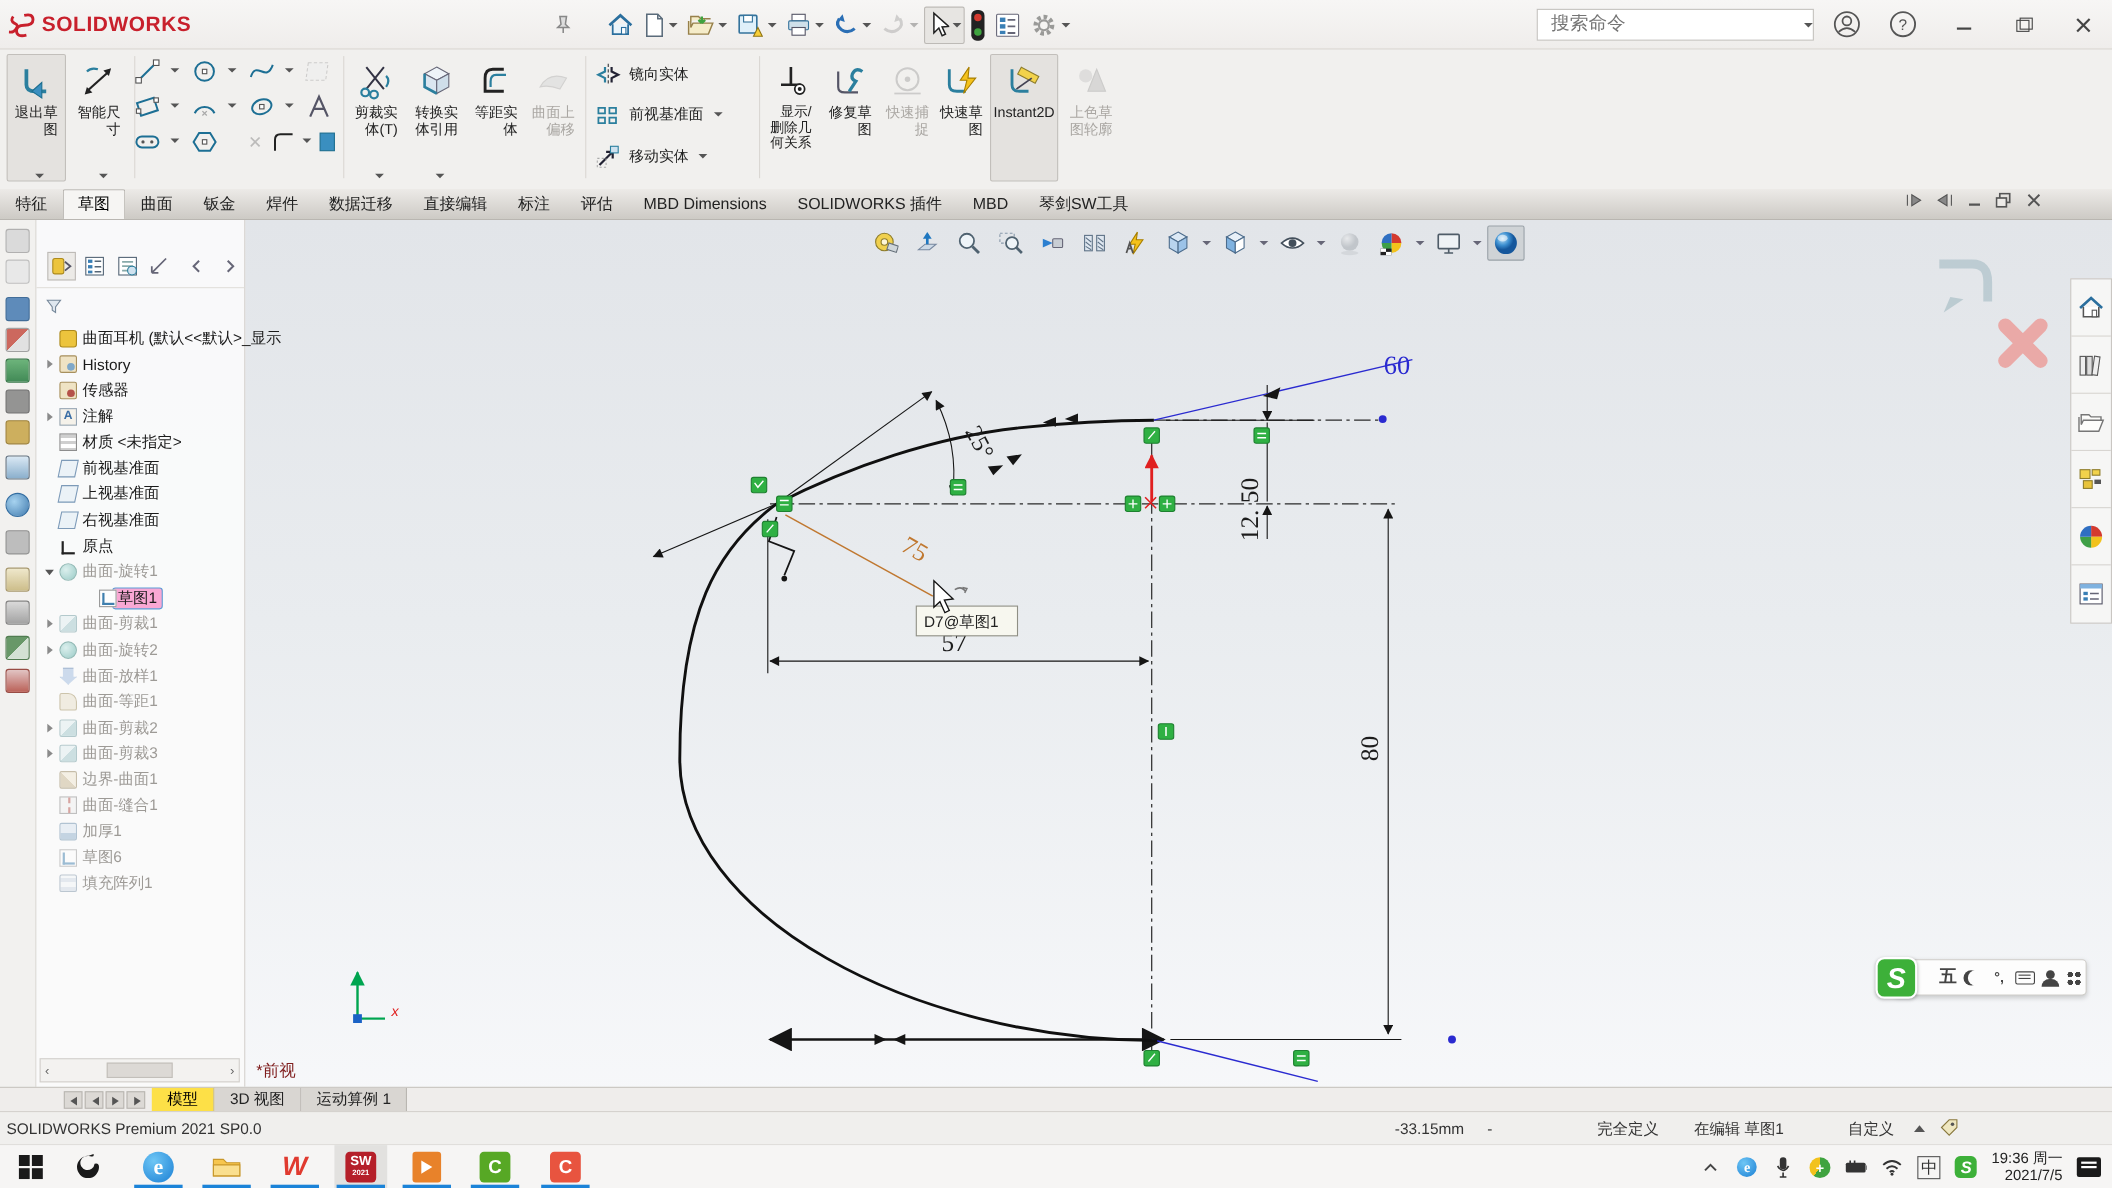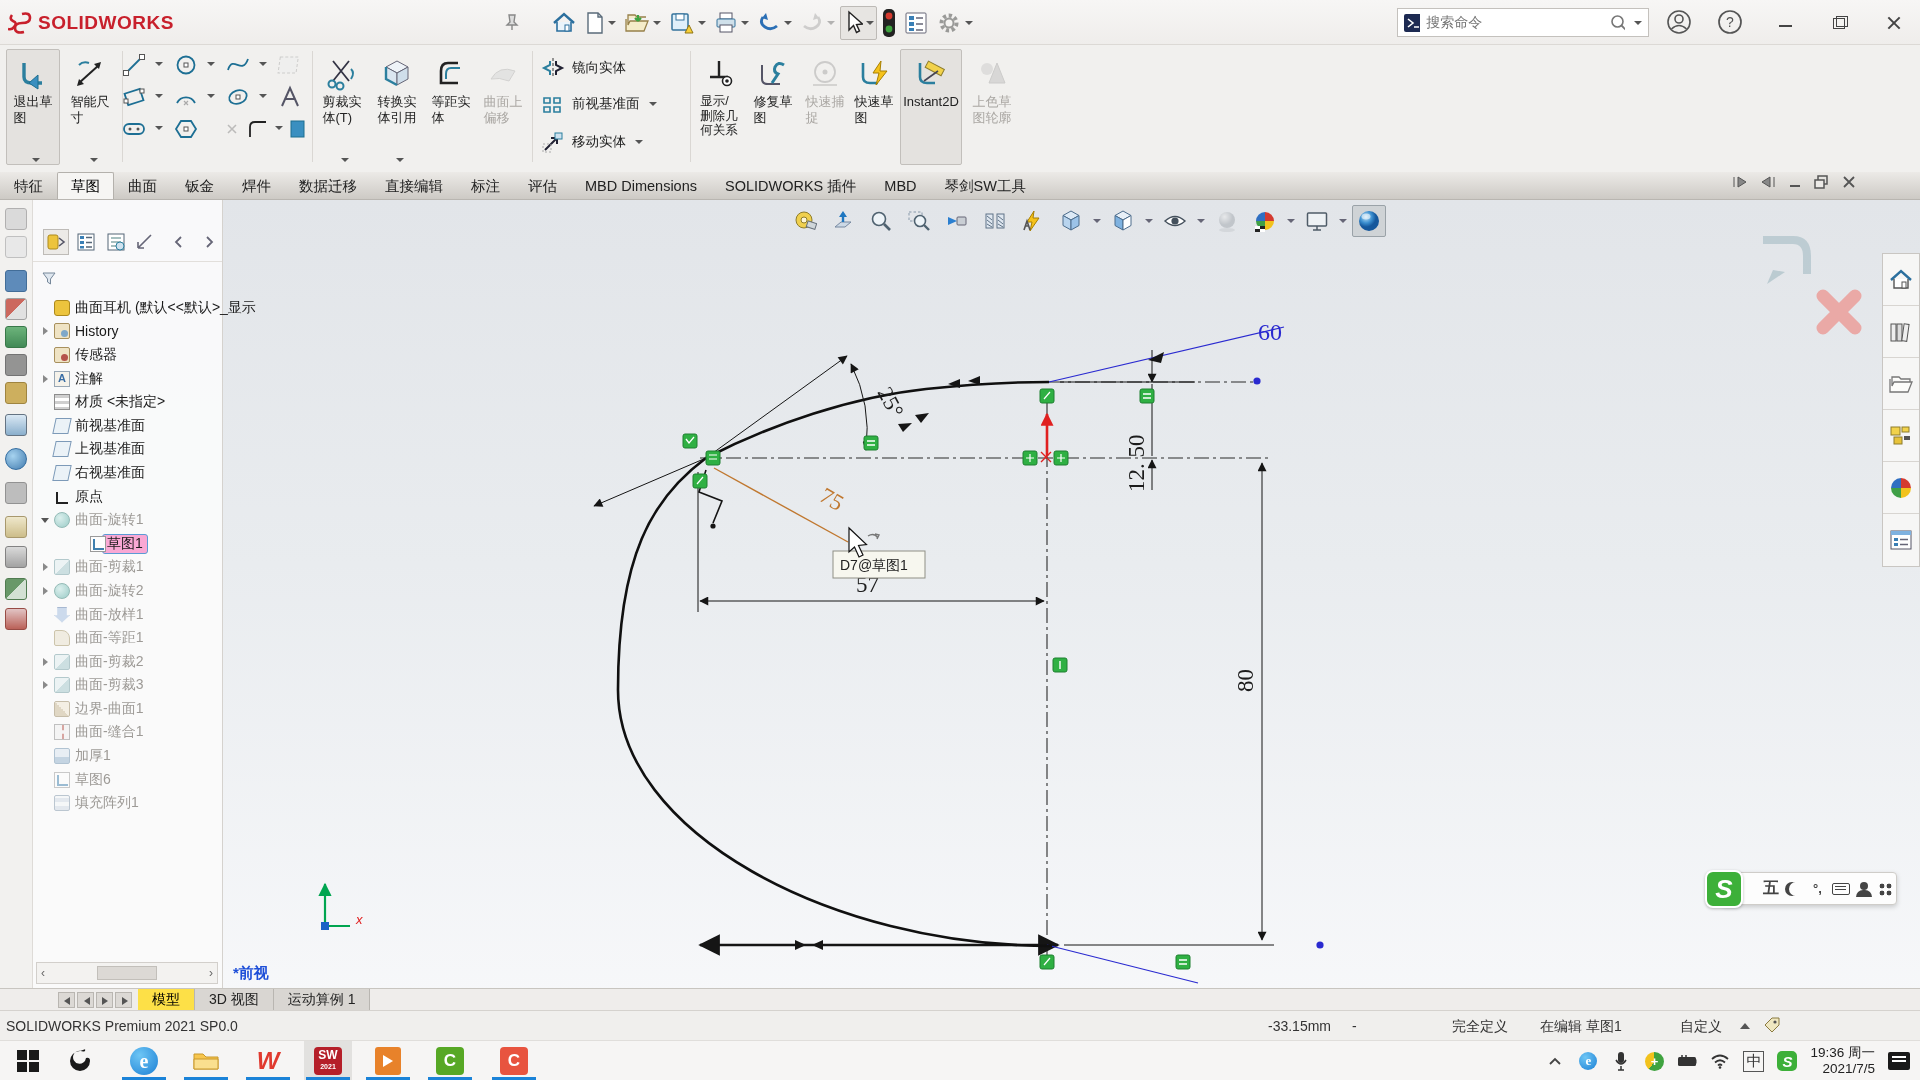--- a/index.html
+++ b/index.html
@@ -15,54 +15,54 @@
   .logo-bold{font-weight:bold}
   .menu{top:0;height:45px;display:flex;align-items:center}
   .menu-item{padding:0 11px;height:30px;line-height:30px;font-size:14.5px;color:#333;cursor:default}
   .qat{display:flex;align-items:center;height:45px;gap:2px}
   .qat-btn{display:flex;align-items:center;padding:3px 2px;border:1px solid transparent;border-radius:2px}
   .qat-btn.pressed{background:#e7e5e2;border-color:#bdbab6}
   .qat-btn.disabled{opacity:.4}
   .dd{width:0;height:0;border-left:4px solid transparent;border-right:4px solid transparent;border-top:4px solid #555;margin-left:3px}
   #doc-title{left:1150px;top:0;width:270px;height:45px;line-height:45px;text-align:center;font-size:14.5px;color:#222;white-space:nowrap}
   #search-box{left:1397px;top:8px;width:252px;height:29px;background:#fff;border:1px solid #c4c1bd;display:flex;align-items:center;padding:0 6px;gap:6px}
-  #search-box input{border:none;outline:none;flex:1;font-size:14px;color:#555;font-family:Liberation Serif, serif;background:transparent}
+  #search-box input{border:none;outline:none;flex:1;font-size:17px;color:#555;font-family:Liberation Mono, monospace;background:transparent}
   .win-glyph{width:13px;height:13px;position:relative}
   #win-min .win-glyph::after{content:"";position:absolute;left:0;right:0;bottom:2px;border-bottom:2px solid #444}
   #win-restore .win-glyph::before{content:"";position:absolute;left:0;bottom:0;width:10px;height:9px;border:1.5px solid #444;background:#f5f4f2}
   #win-restore .win-glyph::after{content:"";position:absolute;left:3px;top:0;width:10px;height:9px;border:1.5px solid #444}
   #win-close .win-glyph::before,#win-close .win-glyph::after{content:"";position:absolute;left:6px;top:-1px;height:16px;border-left:2px solid #444}
   #win-close .win-glyph::before{transform:rotate(45deg)}
   #win-close .win-glyph::after{transform:rotate(-45deg)}
   .tb-ctl{top:6px;width:34px;height:32px;display:flex;align-items:center;justify-content:center}
 
   
   #ribbon{left:0;top:45px;width:1920px;height:127px;background:#f1f0ee;z-index:29}
   .rdiv{position:absolute;top:6px;bottom:10px;border-left:1px solid #dad7d3}
   .bigbtn{position:absolute;top:4px;height:116px;display:flex;flex-direction:column;align-items:center;border:1px solid transparent;border-radius:2px;padding-top:4px}
   .bigbtn .bicon{height:40px;display:flex;align-items:center;justify-content:center}
-  .bigbtn .blabel{font-size:13px;line-height:16px;text-align:left;white-space:pre-line;color:#222}
+  .bigbtn .blabel{font-size:13px;line-height:16px;text-align:right;white-space:pre-line;color:#222}
   .bigbtn.pressed{background:#e4e2df;border-color:#c2bfbb}
   .bigbtn.disabled .blabel{color:#aaa7a3}
   .bigbtn.disabled .bicon{opacity:.35}
   .undr{position:absolute;top:108px}
   .smallrow{position:absolute;height:30px;display:flex;align-items:center;gap:6px}
   .smallrow .slabel{font-size:13.5px;color:#222}
   .ent{position:absolute;width:28px;height:28px;display:flex;align-items:center;justify-content:center}
 
   
   #tabbar{left:0;top:172px;width:1920px;height:28px;background:linear-gradient(#eceae7,#cdcac5);border-bottom:1px solid #b9b6b1;z-index:29;display:flex;align-items:flex-end}
   .rtab{height:27px;line-height:26px;padding:0 13px;font-size:14.5px;color:#222;border:1px solid transparent;border-bottom:none}
   .rtab.active{background:#f6f5f3;border-color:#b4b1ac;border-radius:2px 2px 0 0;color:#000}
   .docctl{position:absolute;top:3px;display:flex;align-items:center;gap:12px}
 
   
   #viewport{left:0;top:200px;width:1920px;height:810px;background:linear-gradient(#e2e5e9,#e9ecef 45%,#f7f8fa);z-index:1}
   #sketch-svg{position:absolute;left:0;top:0;width:1920px;height:1080px;z-index:2;pointer-events:none}
-  #view-label{left:233px;top:964px;font-size:15px;font-weight:bold;color:#1d4ed8;z-index:6}
+  #view-label{left:233px;top:964px;font-size:15px;font-weight:normal;color:#7f1d1d;z-index:6}
 
   
   #headsup{left:788px;top:203px;height:36px;display:flex;align-items:center;gap:4px;z-index:5}
   .hu{width:34px;height:32px;display:flex;align-items:center;justify-content:center;border:1px solid transparent;border-radius:2px}
   .hu.pressed{background:#cfd3d6;border-color:#9aa2a8}
   .hu.disabled{opacity:.45}
   .hudd{width:0;height:0;border-left:4px solid transparent;border-right:4px solid transparent;border-top:4px solid #667;margin:0 1px}
 
   
   #confirm-corner{left:1745px;top:230px;width:130px;height:110px;z-index:4}

